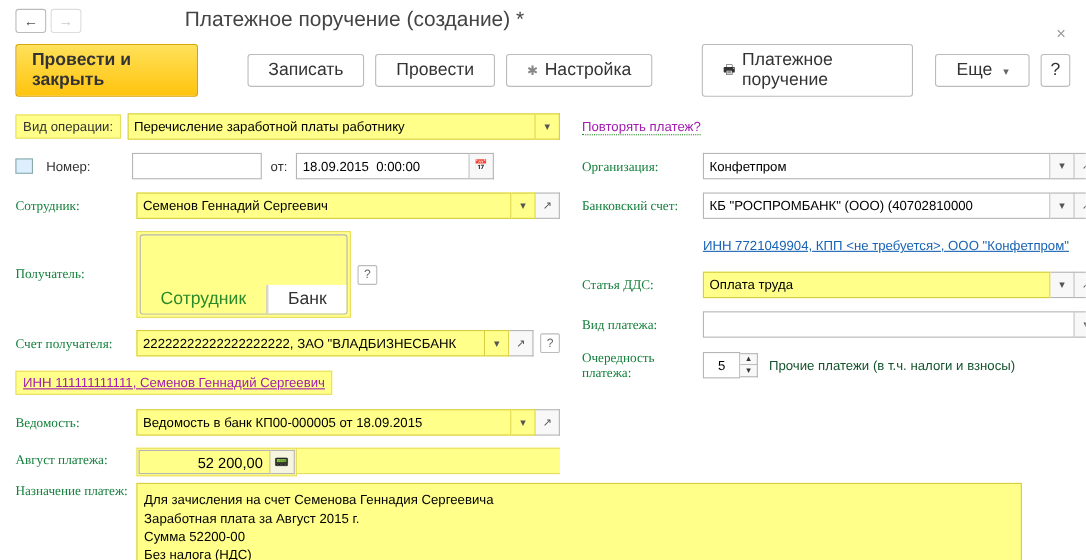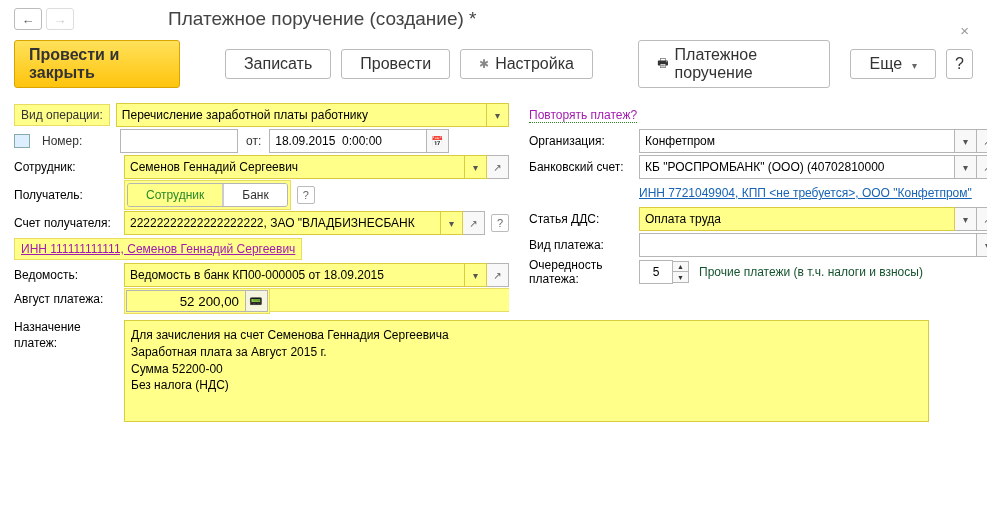--- a/index.html
+++ b/index.html
@@ -13,39 +13,39 @@
   .close-x { position:absolute; right:18px; top:22px; color:#999; font-size:15px; cursor:pointer; }
 
   .toolbar { display:flex; align-items:center; gap:10px; margin:10px 0 14px 0; }
   .btn { border:1px solid #bbb; background:#fff; border-radius:3px; padding:5px 18px; font-size:16px; cursor:pointer; display:inline-flex; align-items:center; gap:6px; }
   .btn.yellow { background:linear-gradient(#ffe15a,#ffc40d); border-color:#d9a400; font-weight:bold; padding:5px 14px; }
   .btn.small { padding:5px 8px; }
   .btn .caret::after { content:"▾"; font-size:10px; color:#666; margin-left:4px; }
   .btn .icon { font-size:12px; }
 
   .form { display:grid; grid-template-columns: 495px 470px; column-gap:20px; }
-  .col { display:flex; flex-direction:column; }
+  .col { display:flex; flex-direction:column; gap:10px; }
   .row { display:flex; align-items:center; min-height:26px; }
-  .label { width:110px; color:#000000; }
+  .label { width:110px; color:#15803d;font-family:Liberation Serif, serif; }
   .label.right { width:110px; }
   .hl-label-box { background:#ffff8a; border:1px solid #e8dd60; padding:3px 6px; display:inline-block; }
 
   .field { display:flex; flex:1; }
   .input { height:24px; border:1px solid #b5b5b5; background:#fff; padding:0 5px; font-size:12px; }
   .addon { width:22px; height:24px; border:1px solid #b5b5b5; border-left:none; background:#f8f8f8; display:flex; align-items:center; justify-content:center; cursor:pointer; font-size:11px; color:#555; }
   .hl { background:#ffff8a !important; }
   .hl-border { border-color:#d8cc40 !important; }
 
   .link { color:#1863b5; text-decoration:underline; cursor:pointer; }
   .green-link { color:#a21caf; text-decoration:underline; border-bottom:1px dashed transparent; }
   .green-link.dotted { text-decoration:none; border-bottom:1px dotted #2a8a2a; }
   .hl-link-wrap { background:#ffff8a; border:1px solid #e8dd60; padding:3px 6px; display:inline-block; }
 
   .toggle-group { display:flex; border:1px solid #b5b5b5; border-radius:3px; overflow:hidden; }
-  .toggle-btn { padding:4px 18px; font-size:12px; cursor:pointer; background:#fff; }
+  .toggle-btn { padding:4px 18px; font-size:16px; cursor:pointer; background:#fff;margin-top:45px; }
   .toggle-btn.active { background:#ffff8a; color:#2a8a2a; border-right:1px solid #ccc; }
   .toggle-btn + .toggle-btn { border-left:1px solid #ccc; }
   .toggle-wrap-hl { border:1px solid #e8dd60; background:#ffff8a; padding:2px; display:inline-block; }
 
   .question { width:18px; height:18px; border:1px solid #bbb; border-radius:2px; display:inline-flex; align-items:center; justify-content:center; font-size:11px; color:#666; margin-left:6px; cursor:pointer; }
 
   .amount-wrap { display:flex; align-items:center; background:#ffff8a; border:1px solid #e8dd60; padding:1px; }
   .amount-input { height:22px; border:1px solid #b5b5b5; width:120px; text-align:right; padding-right:6px; background:#ffff8a; }
   .calc { width:22px; height:22px; border:1px solid #b5b5b5; border-left:none; background:#f6f6e0; display:flex; align-items:center; justify-content:center; font-size:11px; }
   .amount-extend { flex:1; height:24px; background:#ffff8a; border-top:1px solid #e8dd60; border-bottom:1px solid #e8dd60; }

